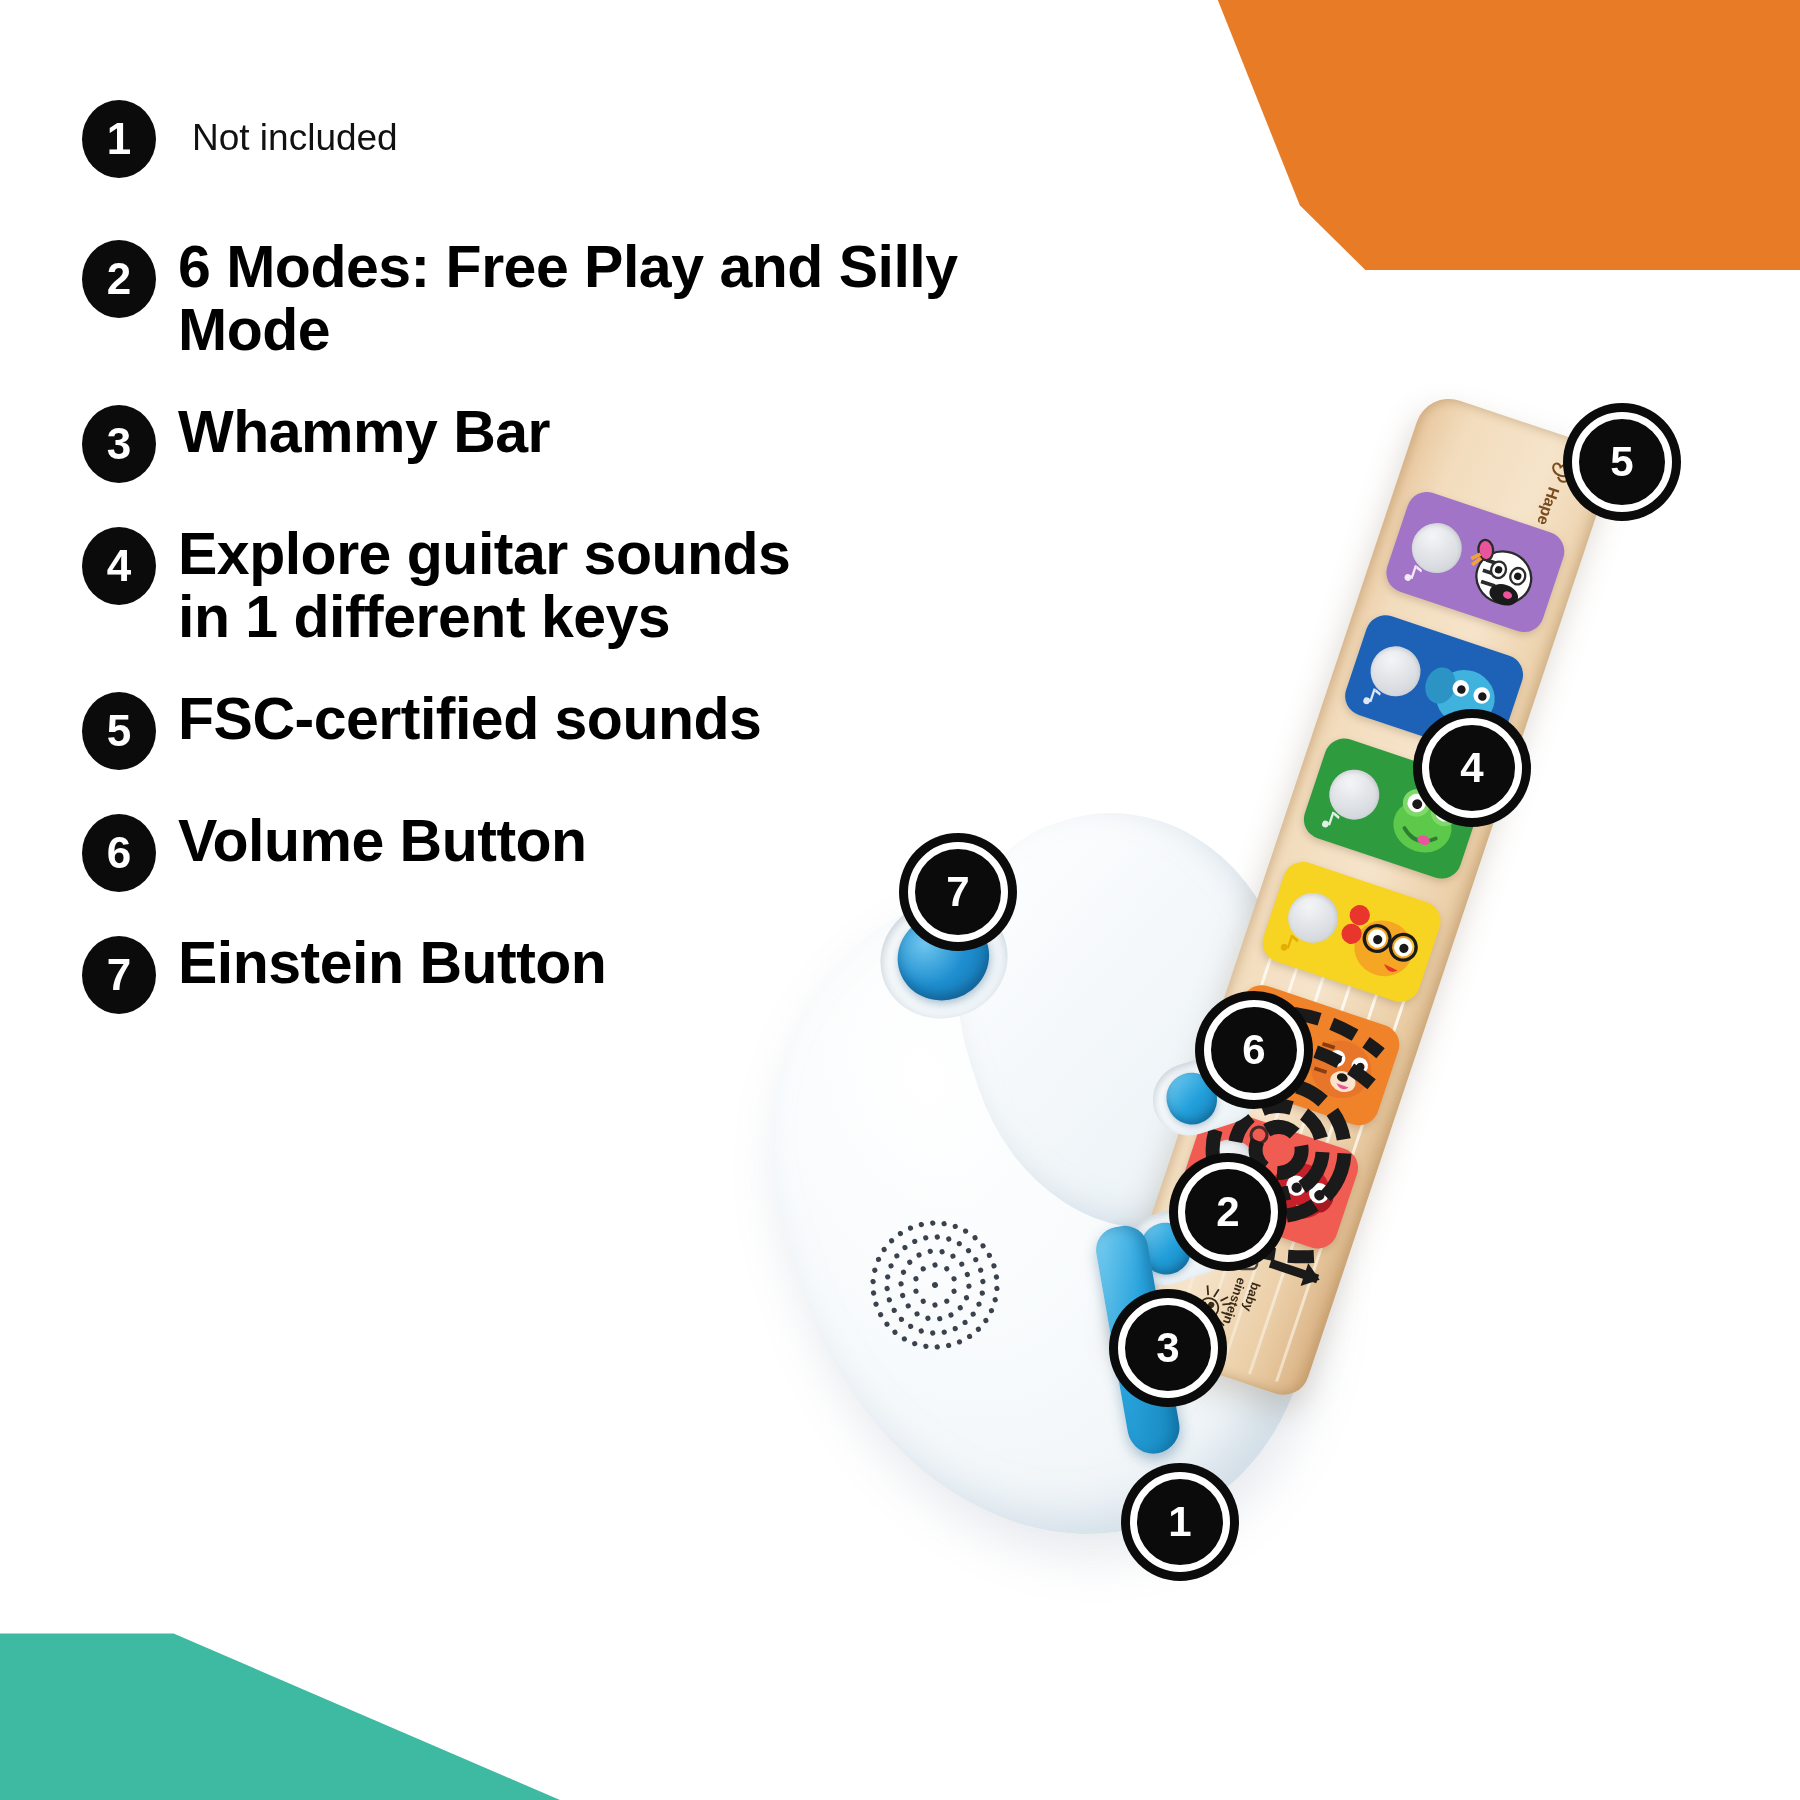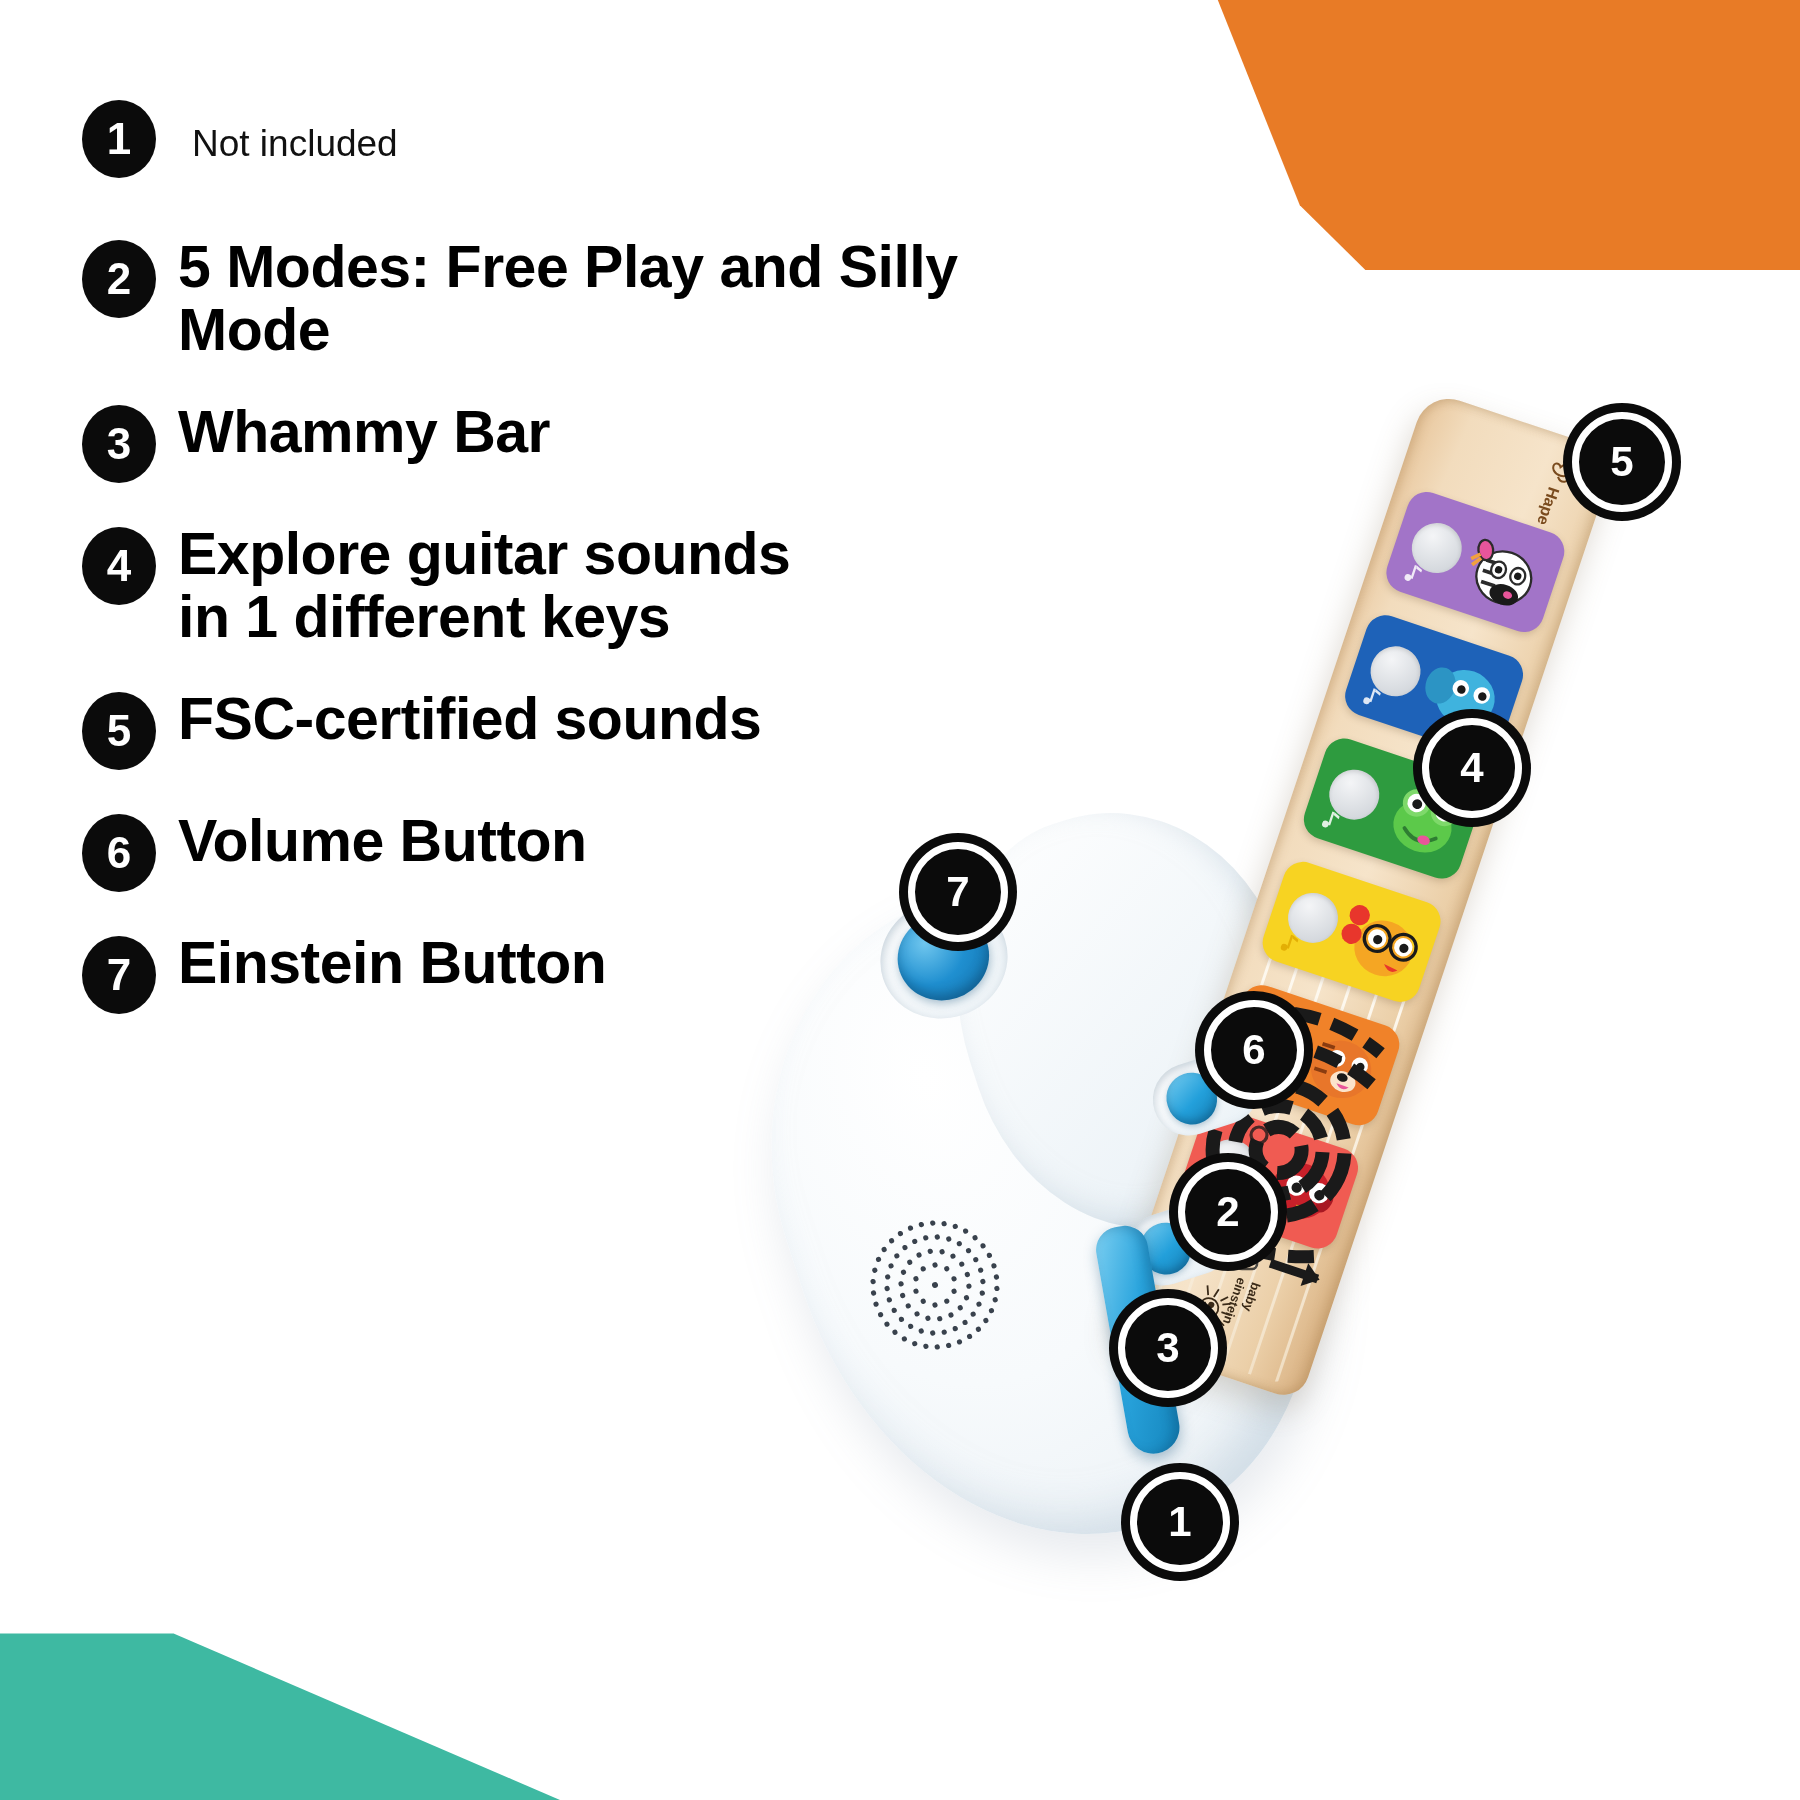--- a/index.html
+++ b/index.html
@@ -23,21 +23,21 @@
   
   .feature-list{position:absolute;left:82px;top:96px;width:1000px;}
   .feature-row{display:flex;align-items:flex-start;margin-bottom:0;}
   .num-badge{flex:0 0 auto;width:74px;height:78px;border-radius:50%;
     background:#0B0B0B;color:#fff;display:flex;align-items:center;justify-content:center;
     font-size:44px;font-weight:bold;line-height:1;margin-right:22px;margin-top:4px;}
   .feature-texts{flex:1 1 auto;}
   .feature-title{font-size:59px;font-weight:bold;color:#000;line-height:1.06;
     letter-spacing:-0.5px;white-space:pre-line;}
   .feature-sub{font-size:37px;font-weight:normal;color:#111;line-height:1.2;
-    margin-top:26px;margin-left:14px;}
+    margin-top:20px;margin-left:14px;}
   .gap-1{height:58px;}
   .gap-2{height:40px;}
 
   
   .callout{position:absolute;border-radius:50%;background:#0B0B0B;
     border:7px solid #ffffff;box-shadow:0 0 0 9px #0B0B0B;
     color:#ffffff;display:flex;align-items:center;justify-content:center;
     font-size:42px;font-weight:bold;line-height:1;z-index:40;}
 
   
@@ -128,21 +128,21 @@
       <div class="num-badge">1</div>
       <div class="feature-texts">
         <div class="feature-sub">Not included</div>
       </div>
     </div>
     <div class="gap-1"></div>
 
     <div class="feature-row">
       <div class="num-badge">2</div>
       <div class="feature-texts">
-        <div class="feature-title">5 Modes: Free Play and Silly Mode</div>
+        <div class="feature-title">6 Modes: Free Play and Silly Mode</div>
       </div>
     </div>
     <div class="gap-2"></div>
 
     <div class="feature-row">
       <div class="num-badge">3</div>
       <div class="feature-texts">
         <div class="feature-title">Whammy Bar</div>
       </div>
     </div>

